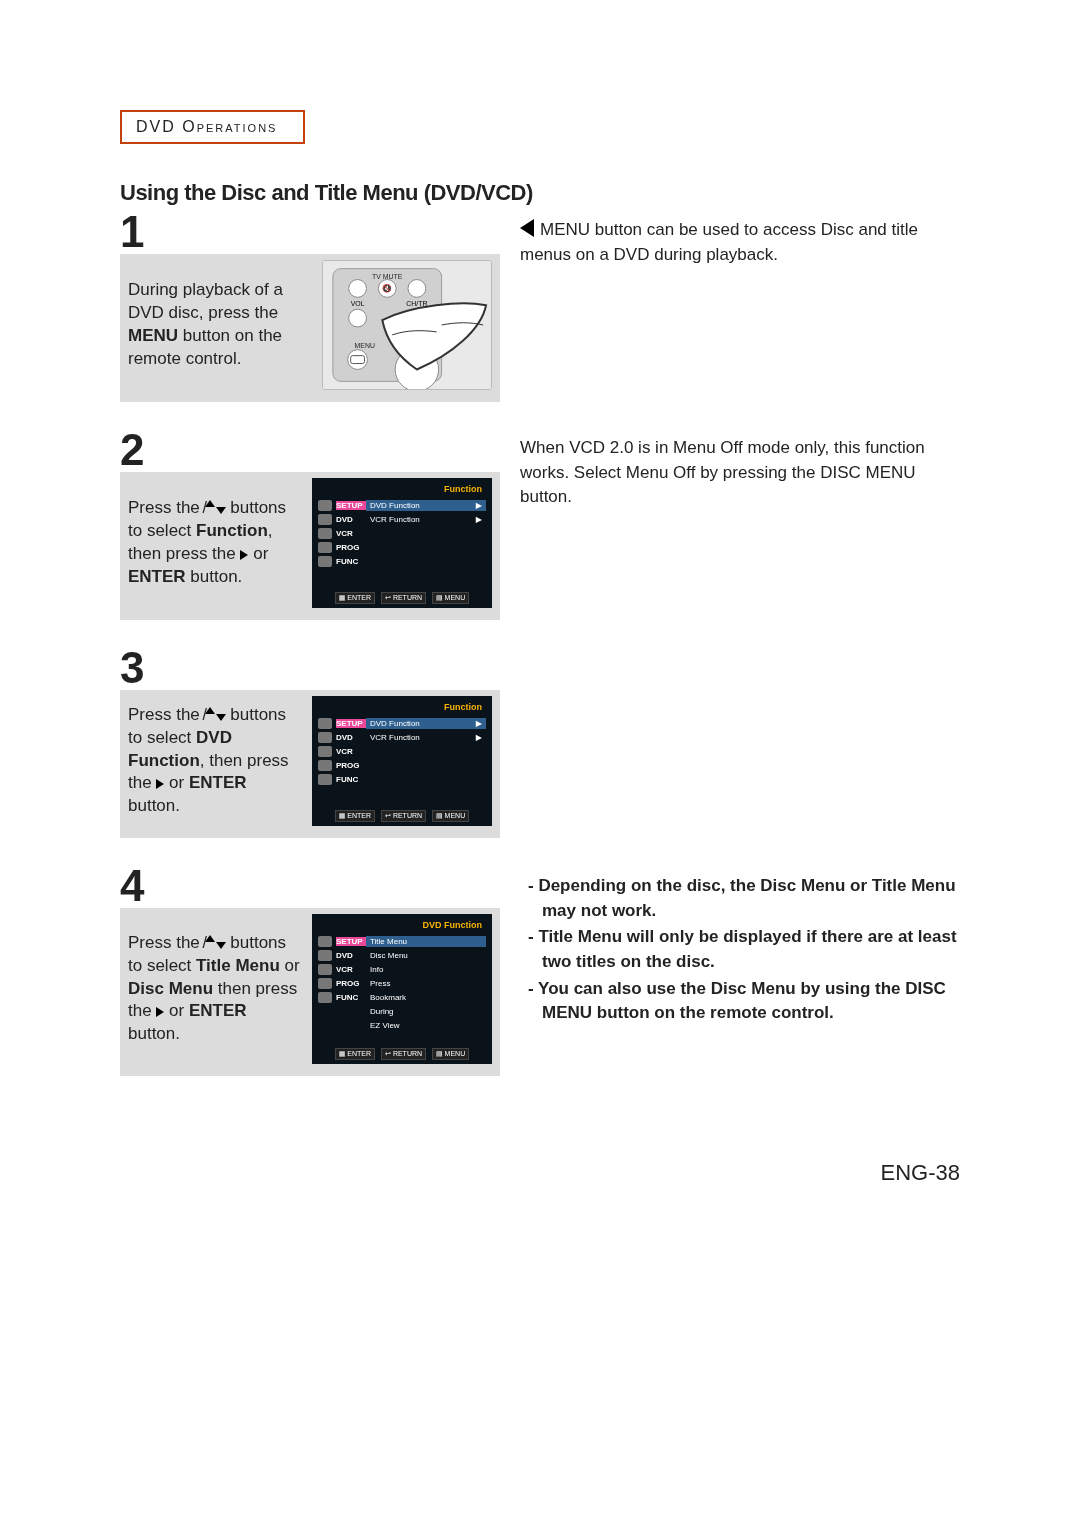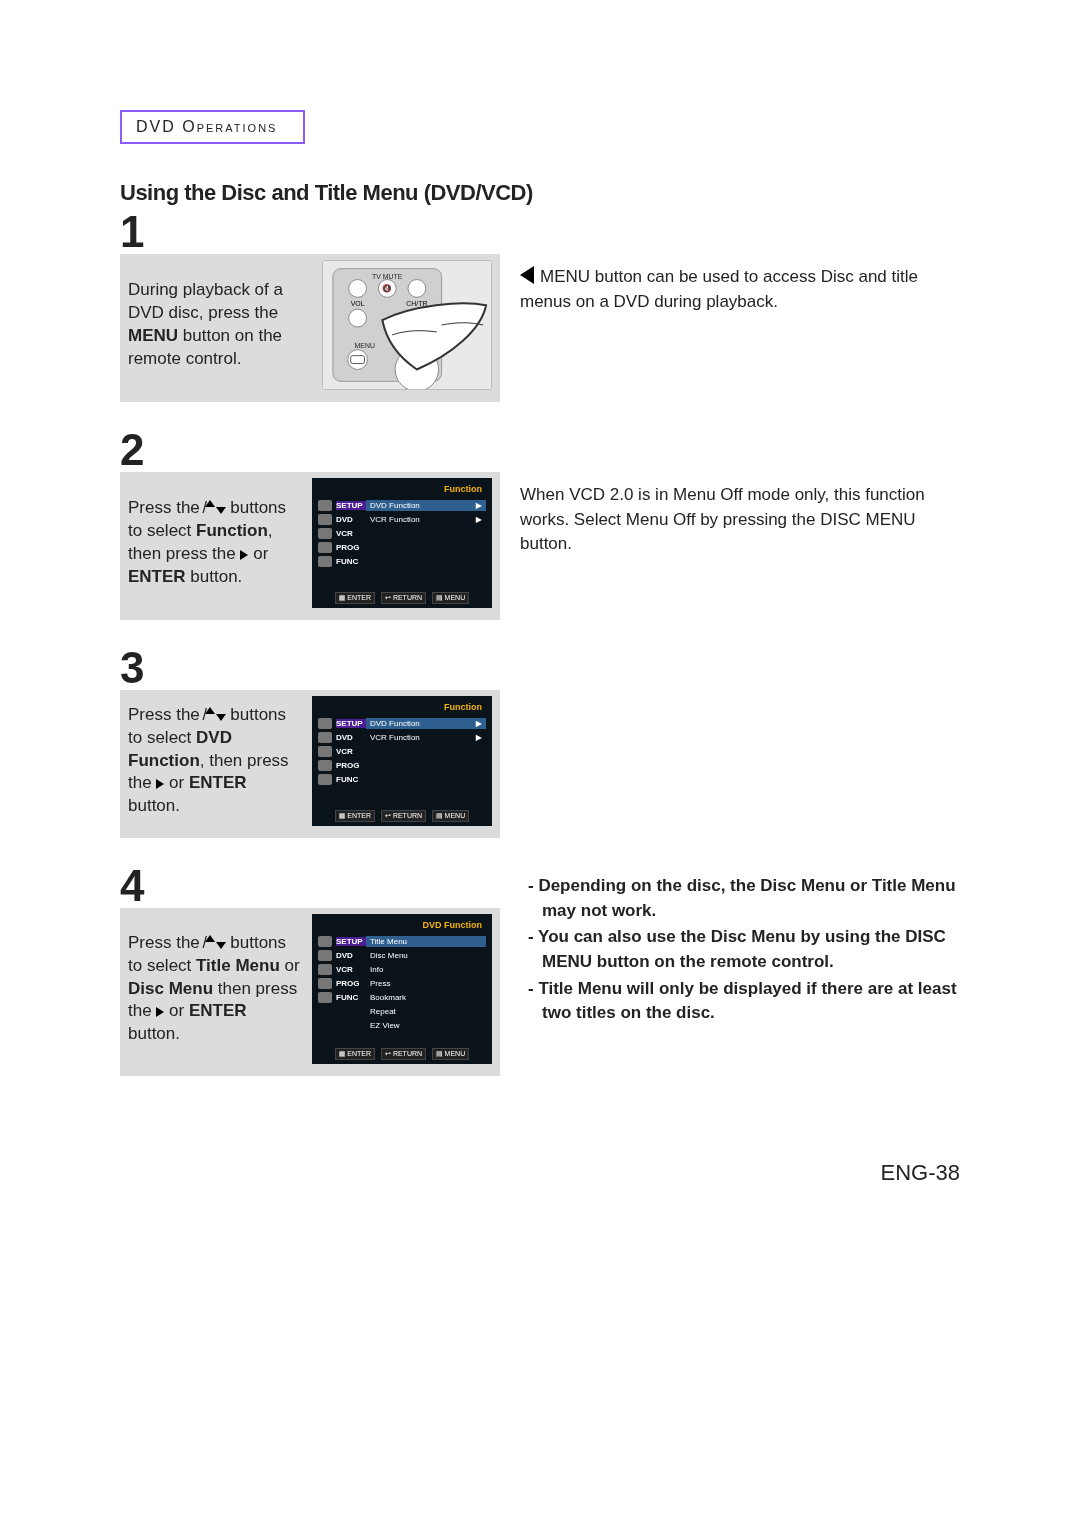--- a/index.html
+++ b/index.html
@@ -9,21 +9,21 @@
     width: 1080px;
     font-family: Arial, Helvetica, sans-serif;
     background: #fff;
     color: #232323;
     font-size: 18px;
   }
   .page {
     padding: 110px 120px 40px 120px;
   }
   .section-tag {
-    border: 2px solid #8b5cf6;
+    border: 2px solid #c2410c;
     display: inline-block;
     padding: 6px 26px 6px 14px;
     letter-spacing: 2px;
     font-size: 16px;
     font-variant: small-caps;
   }
   .title {
     font-size: 22px;
     font-weight: bold;
     margin: 36px 0 4px 0;
@@ -91,42 +91,41 @@
     text-align: right;
     font-size: 9px;
     font-weight: bold;
     padding: 0 4px 4px 2px;
   }
   .menu-screen .row { display: flex; align-items: center; height: 14px; }
   .menu-screen .left-icon { width: 14px; height: 11px; background:#777; margin-right: 4px; border-radius:2px; }
   .menu-screen .tag {
     width: 30px; font-weight: bold; font-size: 8px;
   }
-  .menu-screen .sel { background:#4c1d95; }
+  .menu-screen .sel { background:#ec4899; }
   .menu-screen .item {
     flex:1; font-size:8px; padding:1px 4px; display:flex; justify-content:space-between;
   }
   .menu-screen .item.hl { background:#2e5f8f; }
   .menu-screen .footer {
     position:absolute; bottom:4px; left:0; right:0;
     display:flex; gap:6px; justify-content:center; font-size:7px;
   }
   .menu-screen .fbtn { background:#222; padding:1px 3px; border:1px solid #444; }
   .tri-left {
     display:inline-block; width:0; height:0;
     border-right: 14px solid #000;
     border-top: 9px solid transparent;
     border-bottom: 9px solid transparent;
     margin-right: 6px;
     vertical-align: -2px;
   }
   .right-note {
     font-size: 17px;
     line-height: 1.45;
-    margin-top: 47px;
   }
   .notes-hdr { font-weight: bold; font-size: 17px; }
   .notes-list { margin: 2px 0 0 0; padding: 0; }
   .notes-list li { list-style: none; text-indent: -14px; padding-left: 22px; font-size:17px; line-height:1.45; margin-bottom:2px;font-weight:bold; }
   .notes-list li::before { content: "-  "; }
   .page-no { text-align: right; font-size: 22px; margin-top: 84px; }
   b { font-weight: bold; }
   .arrow-ud {
     display:inline-block; position:relative; width:14px; height:14px; vertical-align:-1px;
   }
@@ -327,38 +326,38 @@
               <span class="item">Press</span>
             </div>
           <div class="row">
               <span class="left-icon"></span>
               <span class="tag">FUNC</span>
               <span class="item">Bookmark</span>
             </div>
           <div class="row">
               <span class="left-icon" style="visibility:hidden;"></span>
               <span class="tag"></span>
-              <span class="item">Repeat</span>
+              <span class="item">During</span>
             </div>
           <div class="row">
               <span class="left-icon" style="visibility:hidden;"></span>
               <span class="tag"></span>
               <span class="item">EZ View</span>
             </div>
           <div class="footer">
             <span class="fbtn">▦ <span>ENTER</span></span>
             <span class="fbtn">↩ <span>RETURN</span></span>
             <span class="fbtn">▤ <span>MENU</span></span>
           </div>
         </div>
       </div>
     </div>
     <div class="step-right">
       <ul class="notes-list">
         <li>Depending on the disc, the Disc Menu or Title Menu may not work.</li>
+        <li>Title Menu will only be displayed if there are at least two titles on the disc.</li>
         <li>You can also use the Disc Menu by using the DISC MENU button on the remote control.</li>
-        <li>Title Menu will only be displayed if there are at least two titles on the disc.</li>
       </ul>
     </div>
   </div>
 
   <div class="page-no">ENG-38</div>
 </div>
 
 </body></html>

